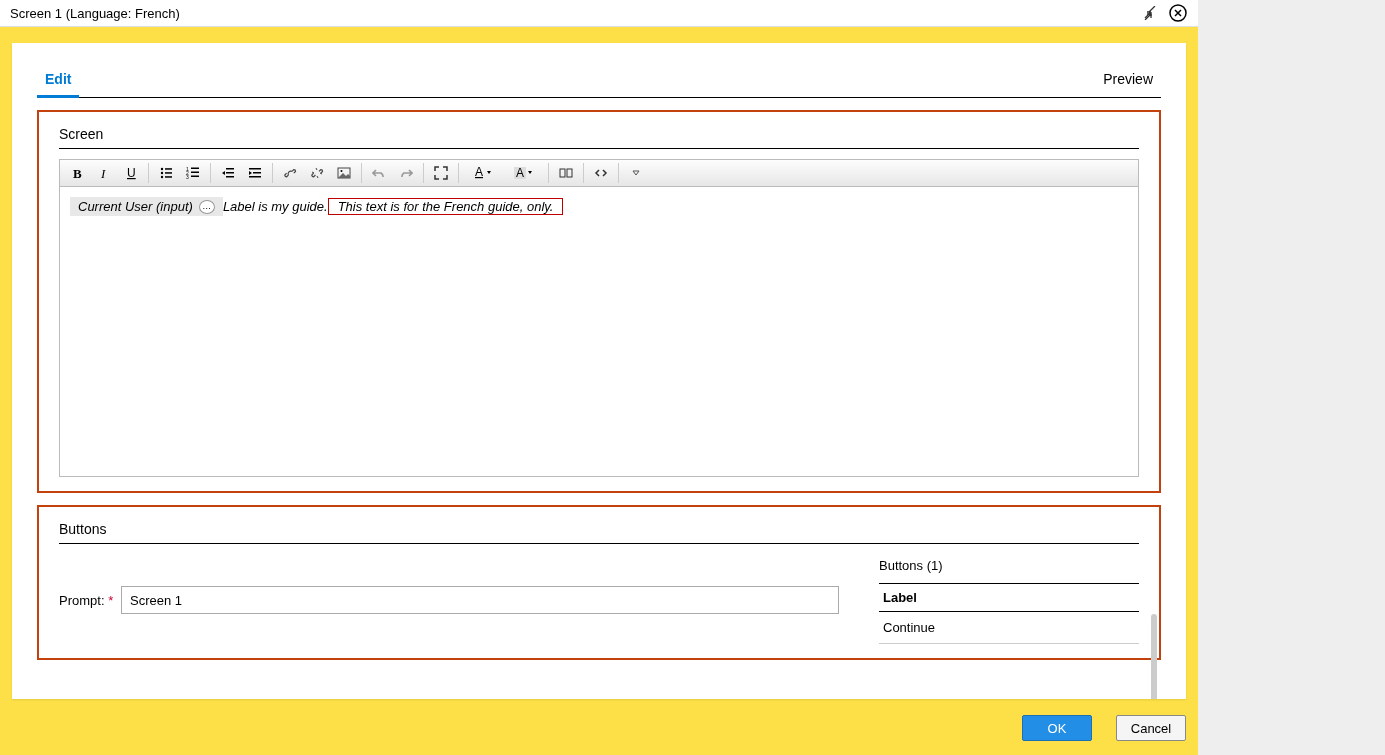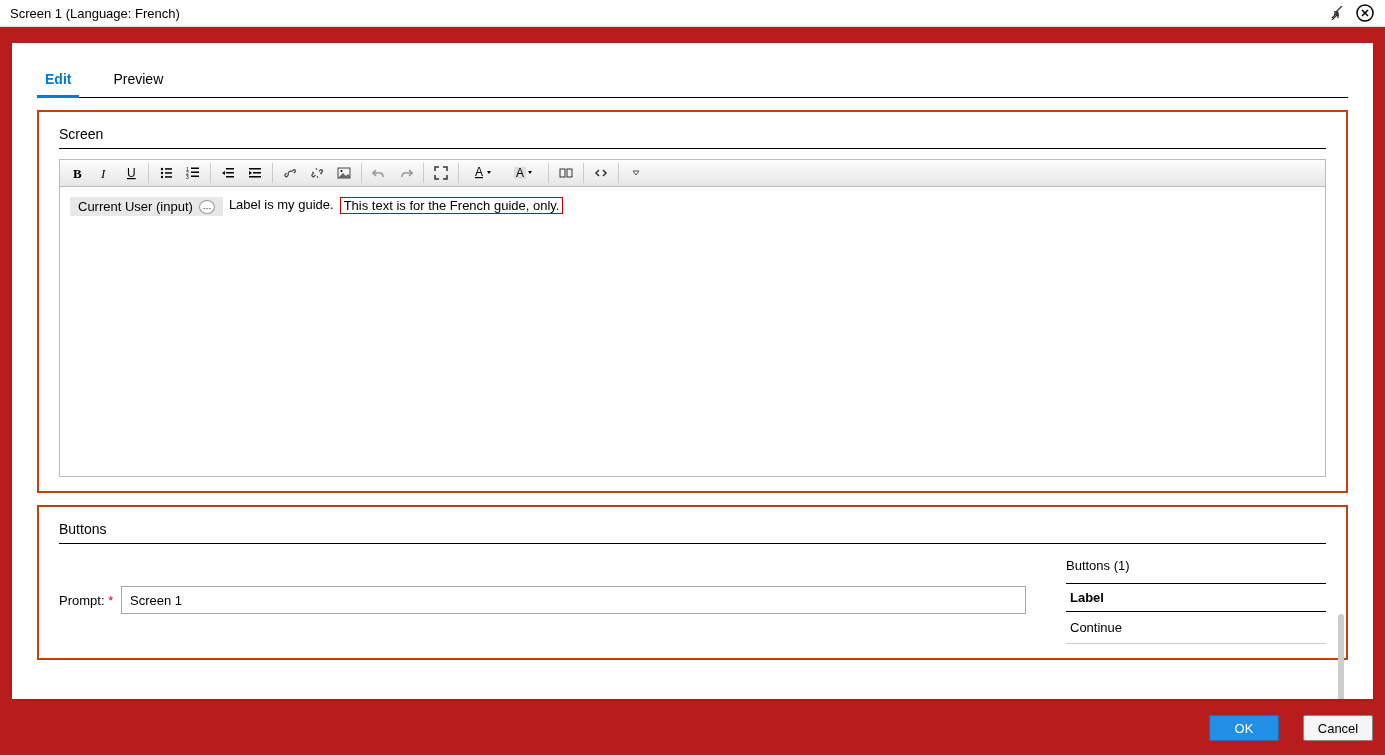--- a/index.html
+++ b/index.html
@@ -1,40 +1,40 @@
 <!DOCTYPE html>
 <html><head>
 <meta charset="utf-8">
 <style>
   * { box-sizing: border-box; margin: 0; padding: 0; }
   body { font-family: "Segoe UI", Arial, sans-serif; font-size: 13px; color: #000; background: #eeeeee; }
-  .window { width: 1385px; height: 755px; background: #b91c1c; position: relative; }
+  .window { width: 1198px; height: 755px; background: #fde047; position: relative; }
   .titlebar { height: 27px; background: #fff; display: flex; align-items: center; padding: 0 10px; border-bottom: 1px solid #e0e0e0;}
   .titlebar-title { flex: 1; font-size: 13px; }
   .titlebar-actions { display: flex; align-items: center; gap: 8px; }
   .icon-btn { width: 20px; height: 20px; display: flex; align-items: center; justify-content: center; cursor: pointer; }
   .panel { position: absolute; left: 12px; top: 43px; right: 12px; bottom: 56px; background: #fff; box-shadow: 0 1px 2px rgba(0,0,0,0.1); padding: 20px 25px 12px 25px; overflow: hidden;}
-  .tabs { display: flex; gap: 26px; border-bottom: 1px solid #000; margin-bottom: 12px;}
+  .tabs { display: flex; gap: 26px; border-bottom: 1px solid #000; margin-bottom: 12px; justify-content: space-between;}
   .tab { padding: 8px 8px 10px 8px; font-size: 14px; cursor: pointer; position: relative; }
   .tab.active { color: #007CD6; font-weight: 600; }
   .tab.active::after { content:""; position:absolute; left:0; right:0; bottom:-1px; height:3px; background:#007CD6;}
   .card { border: 2px solid #c2410c; background: #fff; margin-bottom: 12px; padding: 14px 20px 14px 20px;}
   .section-title { font-size: 14px; margin-bottom: 6px;}
   .hr-thin { border: none; border-top: 1px solid #000; margin-bottom: 10px;}
   .toolbar { height: 28px; background: linear-gradient(#fdfdfd,#e6e6e6); border: 1px solid #bbb; display: flex; align-items: center; padding: 0 4px; gap: 1px; }
   .tbtn { width: 26px; height: 22px; display:flex; align-items:center; justify-content:center; cursor:pointer; border:1px solid transparent; border-radius:2px; position:relative;}
   .tsep { width: 0; height: 20px; border-left: 1px solid #ccc; margin: 0 3px;}
   .tbtn svg { pointer-events: none;}
   .tbtn.dropdown { width: 40px;}
   .tbtn .caret { position:absolute; right:3px; top:8px;}
   .editor { border: 1px solid #bbb; border-top: none; background: #fff; height: 290px; padding: 10px; font-size: 13px;}
-  .editor-line { display: flex; align-items: flex-start; gap: 6px; flex-wrap: wrap;}
+  .editor-line { display: flex; align-items: center; flex-wrap: wrap; font-style: italic;}
   .token { background: #e8e8e8; padding: 2px 8px 2px 8px; display: inline-flex; align-items: center; gap: 6px; font-size: 13px; }
   .token .ellipsis { background:#fff; border:1px solid #999; border-radius:50%; width:16px; height:14px; font-size:9px; display:flex; align-items:center; justify-content:center; padding-bottom:2px;}
-  .highlighted { border: 1px solid #c00000; padding: 0 3px; }
+  .highlighted { border: 1px solid #c00000; padding: 0 9px; }
   .footer-card { display: flex; gap: 40px;}
   .footer-left { flex: 1;}
   .prompt-row { display: flex; align-items: center; gap: 2px; margin-top: 32px;}
   .prompt-label { width: 60px;}
   .required { color: #cc0033; }
   .text-input { flex:1; height: 28px; border: 1px solid #aaa; padding: 0 8px; font-size: 13px;}
   .footer-right { width: 260px; position: relative;}
   .buttons-title { font-size: 13px; margin-bottom: 10px; margin-top: 4px;}
   .btn-table-header { font-weight: 600; border-top:1px solid #000; border-bottom: 1px solid #000; padding: 6px 4px; font-size:13px;}
   .btn-table-row { border-bottom: 1px solid #ccc; padding: 8px 4px; font-size: 13px;}

